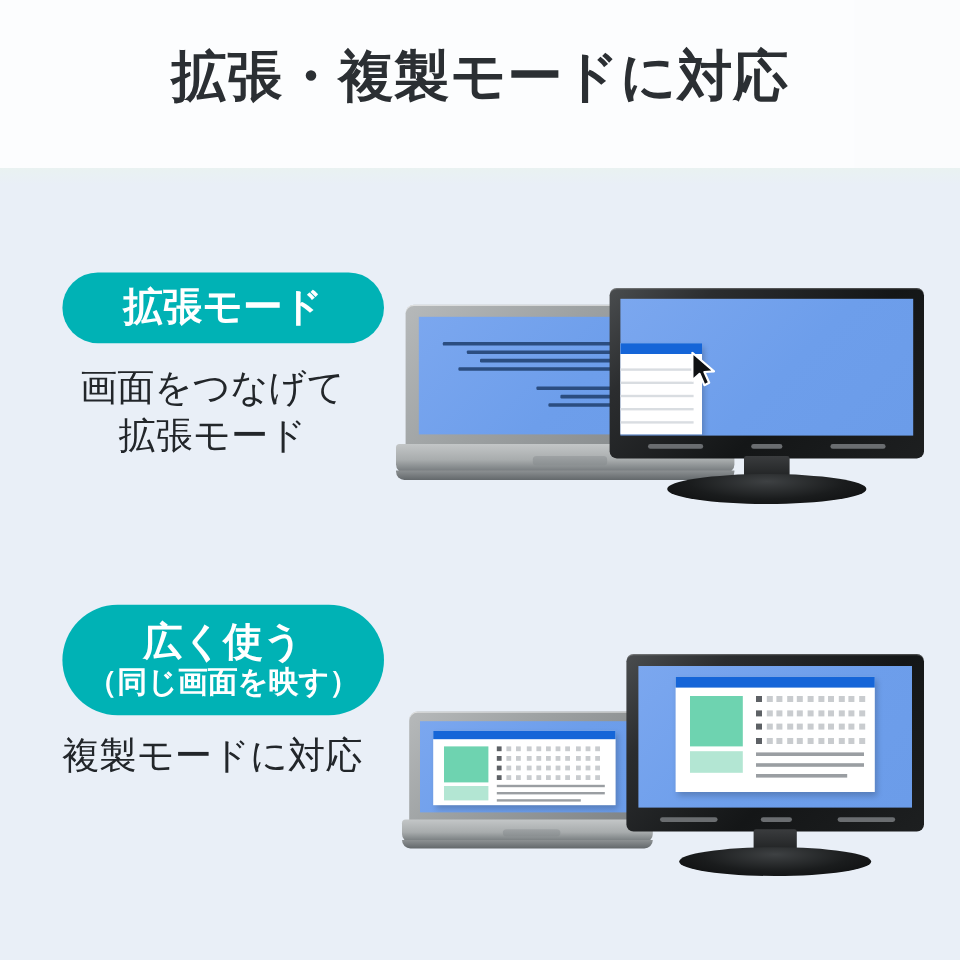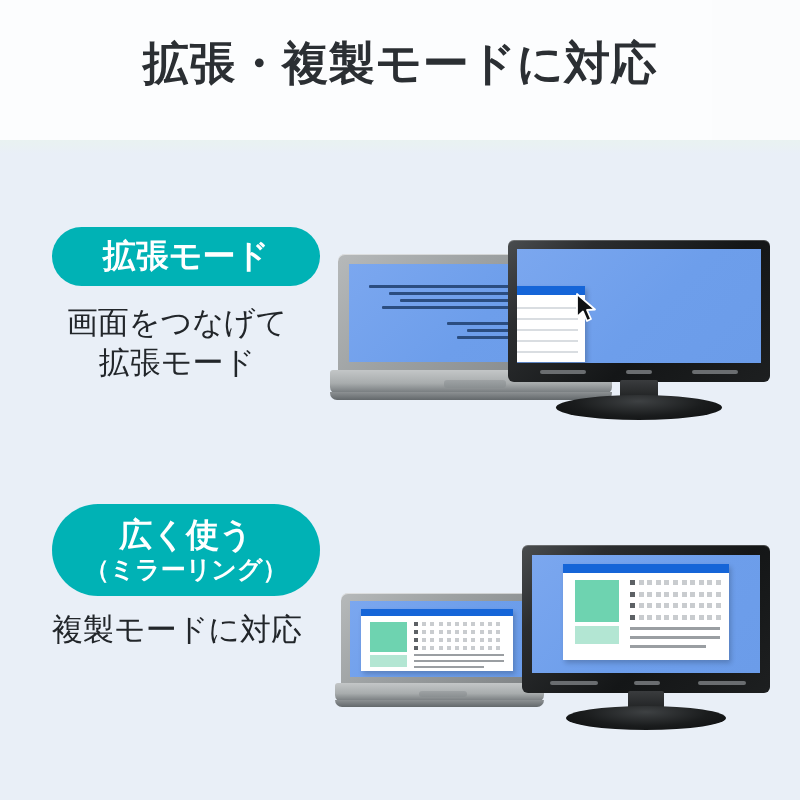--- a/index.html
+++ b/index.html
@@ -275,21 +275,21 @@
         <div class="mn-ctrl" style="left:118px; top:130px; width:26px;"></div>
         <div class="mn-ctrl" style="left:184px; top:130px; width:46px;"></div>
       </div>
       <div class="mn-neck" style="left:112px; top:140px; width:38px; height:22px;"></div>
       <div class="mn-base" style="left:48px; top:155px; width:166px; height:25px;"></div>
     </div>
   </div>
 
   <div class="badge" id="badge-mirror">
     <span class="badge-main">広く使う</span>
-    <span class="badge-sub">（ミラーリング）</span>
+    <span class="badge-sub">（同じ画面を映す）</span>
   </div>
 
   <div class="caption" id="caption-mirror">
     <span class="caption-line">複製モードに対応</span>
   </div>
 
   <div class="illus" style="left:330px; top:545px; width:440px; height:185px;">
 
     <div class="laptop" style="left:5px; top:48px; width:215px; height:120px;">
       <div class="lt-lid" style="width:196px; height:92px; left:6px; top:0;">

